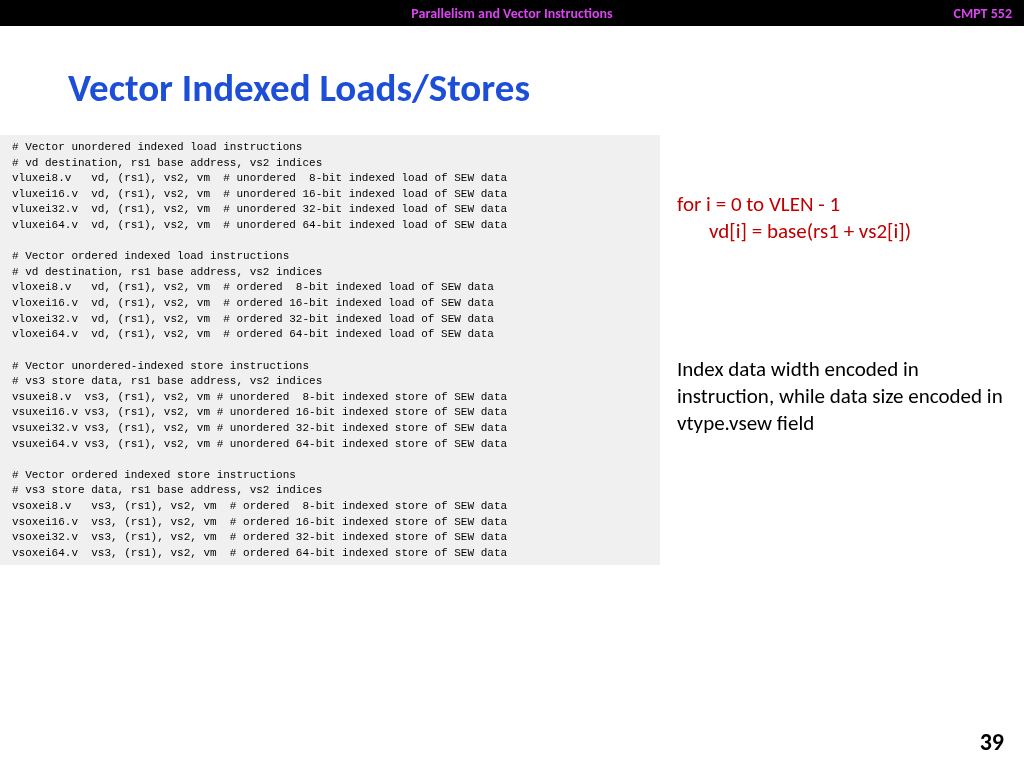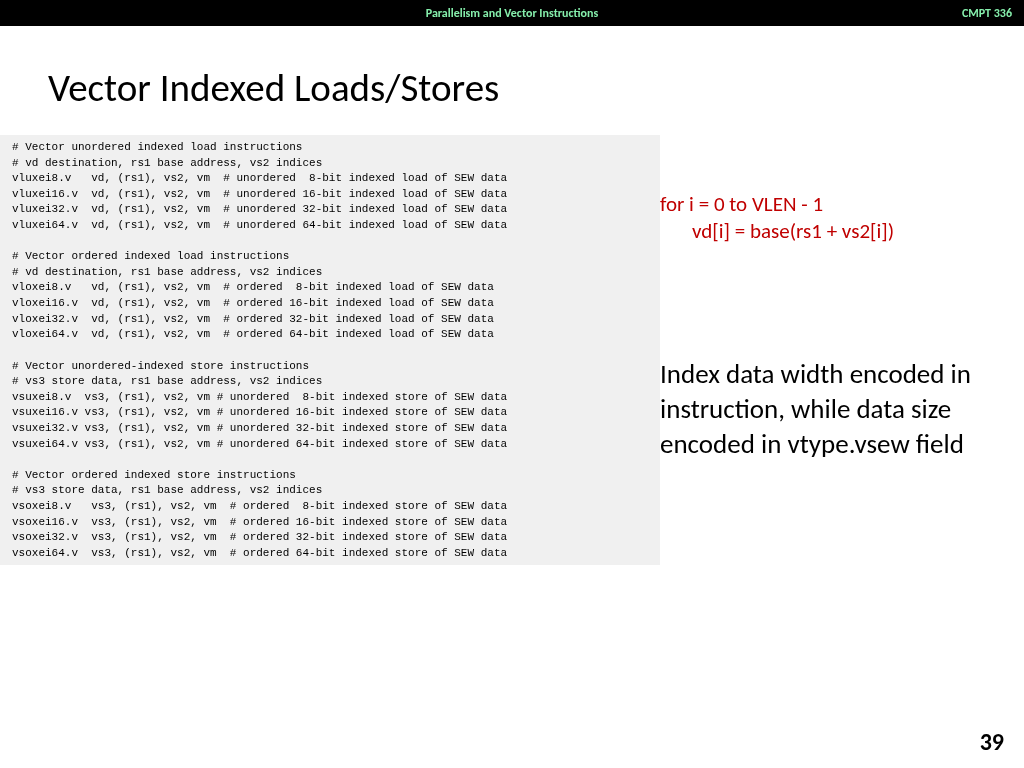--- a/index.html
+++ b/index.html
@@ -6,98 +6,98 @@
   body {
     width: 1024px;
     height: 768px;
     background: #ffffff;
     font-family: Calibri, Arial, sans-serif;
     position: relative;
     overflow: hidden;
   }
   .header-bar {
     background: #000000;
-    color: #86efac;
+    color: #d946ef;
     height: 26px;
     width: 100%;
     display: flex;
     align-items: center;
-    font-size: 12px;
+    font-size: 14px;
     font-weight: bold;
     position: relative;
   }
   .header-center {
     position: absolute;
     left: 50%;
     transform: translateX(-50%);
   }
   .header-right {
     position: absolute;
     right: 12px;
   }
   .slide-title {
     font-size: 39px;
-    font-weight: normal;
-    color: #000000;
-    margin: 38px 0 24px 48px;
+    font-weight: bold;
+    color: #1d4ed8;
+    margin: 38px 0 24px 68px;
     font-family: Calibri, Arial, sans-serif;
   }
   .content-area {
     display: flex;
     align-items: flex-start;
   }
   .code-block {
     background: #f0f0f0;
     font-family: "Menlo", "Consolas", "Courier New", monospace;
     font-size: 11px;
     line-height: 1.42;
     color: #000000;
     padding: 5px 8px 4px 12px;
     margin-left: 0px;
     width: 660px;
     white-space: pre;
   }
   .right-panel {
-    margin-left: 0;
+    margin-left: 17px;
     margin-top: 56px;
     width: 340px;
   }
   .pseudo-code {
     color: #c00000;
     font-size: 21px;
     line-height: 1.3;
     font-family: Calibri, Arial, sans-serif;
   }
   .pseudo-indent {
     display: block;
     padding-left: 32px;
   }
   .note-text {
     color: #000000;
-    font-size: 27px;
+    font-size: 21px;
     line-height: 1.3;
     margin-top: 110px;
     font-family: Calibri, Arial, sans-serif;
   }
   .page-number {
     position: absolute;
     bottom: 12px;
     right: 20px;
     font-size: 24px;
     font-weight: bold;
     color: #000000;
     margin-left: 7px;
   }
 </style>
 </head>
 <body>
 
 <div class="header-bar">
   <span class="header-center">Parallelism and Vector Instructions</span>
-  <span class="header-right">CMPT 336</span>
+  <span class="header-right">CMPT 552</span>
 </div>
 
 <h1 class="slide-title">Vector Indexed Loads/Stores</h1>
 
 <div class="content-area">
   <div class="code-block"># Vector unordered indexed load instructions
 # vd destination, rs1 base address, vs2 indices
 vluxei8.v   vd, (rs1), vs2, vm  # unordered  8-bit indexed load of SEW data
 vluxei16.v  vd, (rs1), vs2, vm  # unordered 16-bit indexed load of SEW data
 vluxei32.v  vd, (rs1), vs2, vm  # unordered 32-bit indexed load of SEW data

